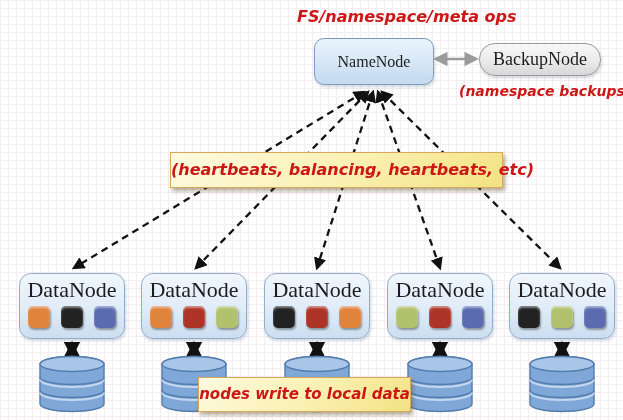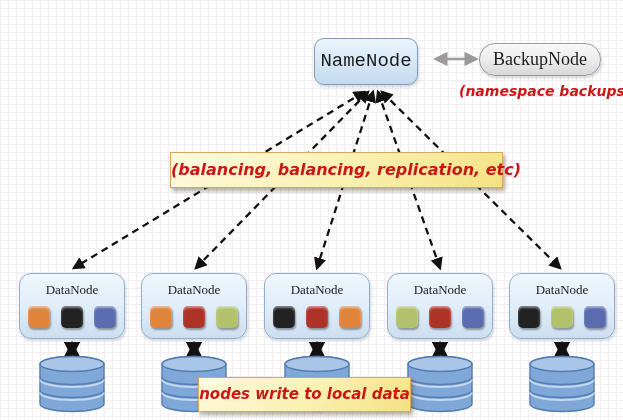--- a/index.html
+++ b/index.html
@@ -25,36 +25,36 @@
   
   svg.layer{position:absolute;left:0;top:0;z-index:3;}
   
   .node{
     position:absolute;z-index:4;box-sizing:border-box;
     border-radius:10px;text-align:center;
     font-family:"Liberation Serif", serif;color:#1c1c1c;
     box-shadow:1px 2px 3px rgba(120,140,160,0.35);
   }
   .namenode{
-    left:314px;top:38px;width:104px;height:47px;
+    left:314px;top:38px;width:120px;height:47px;
     background:linear-gradient(180deg,#eaf3fb 0%,#d9e9f7 45%,#c3d9ef 100%);
     border:1.6px solid #7f9dba;
-    font-size:19px;line-height:45px;font-family:Liberation Mono, monospace;
+    font-size:16px;line-height:45px;
   }
   .backupnode{
     left:479px;top:43px;width:122px;height:33px;
     background:linear-gradient(180deg,#f8f8f8 0%,#ececec 50%,#d8d8d8 100%);
     border:1.5px solid #9a9a9a;border-radius:16px;
     font-size:18px;line-height:31px;
   }
   .datanode{
     top:273px;width:106px;height:66px;
     background:linear-gradient(180deg,#f0f6fc 0%,#dfecf8 55%,#cbdef0 100%);
     border:1.5px solid #93aec9;border-radius:12px;
-    font-size:13px;padding-top:6px;
+    font-size:22px;padding-top:6px;
   }
   .datanode .dn-title{display:block;line-height:20px;}
   .blockrow{display:flex;justify-content:center;gap:11px;margin-top:6px;}
   .block{
     width:22px;height:22px;border-radius:5px;
     box-shadow:inset 0 2px 2px rgba(255,255,255,0.45), 1px 2px 2px rgba(0,0,0,0.35);
   }
   
   .note{
     position:absolute;z-index:5;box-sizing:border-box;
@@ -65,20 +65,21 @@
     font-weight:bold;font-style:italic;text-align:center;white-space:nowrap;
   }
   .note-heartbeats{left:170px;top:152px;width:333px;height:36px;font-size:16px;line-height:34px;}
   .note-disk{left:198px;top:377px;width:213px;height:35px;font-size:15px;line-height:33px;}
 </style>
 </head>
 <body>
 
 <div class="canvas">
 
+  <div class="hand lbl-fsops">FS/namespace/meta ops</div>
   <div class="hand lbl-nsbackup">(namespace backups)</div>
 
   <svg class="layer" width="623" height="420" viewBox="0 0 623 420">
     <defs>
       <marker id="ab" viewBox="0 0 10 10" refX="8" refY="5" markerWidth="5.5" markerHeight="5.5" orient="auto-start-reverse">
         <path d="M0,0 L10,5 L0,10 z" fill="#111"></path>
       </marker>
       <marker id="ag" viewBox="0 0 10 10" refX="8" refY="5" markerWidth="6" markerHeight="6" orient="auto-start-reverse">
         <path d="M0,0 L10,5 L0,10 z" fill="#9a9a9a"></path>
       </marker>
@@ -154,16 +155,16 @@
   </div>
   <div class="node datanode" style="left:509px">
     <span class="dn-title">DataNode</span>
     <div class="blockrow">
         <span class="block" style="background: linear-gradient(rgb(34, 34, 34) 0%, rgb(34, 34, 34) 100%) rgb(34, 34, 34);"></span>
         <span class="block" style="background: linear-gradient(rgb(177, 193, 108) 0%, rgb(177, 193, 108) 100%) rgb(177, 193, 108);"></span>
         <span class="block" style="background: linear-gradient(rgb(91, 107, 176) 0%, rgb(91, 107, 176) 100%) rgb(91, 107, 176);"></span>
       </div>
   </div>
 
-  <div class="note note-heartbeats">(balancing, balancing, replication, etc)</div>
+  <div class="note note-heartbeats">(heartbeats, balancing, heartbeats, etc)</div>
   <div class="note note-disk">nodes write to local data</div>
 
 </div>
 
 </body></html>

